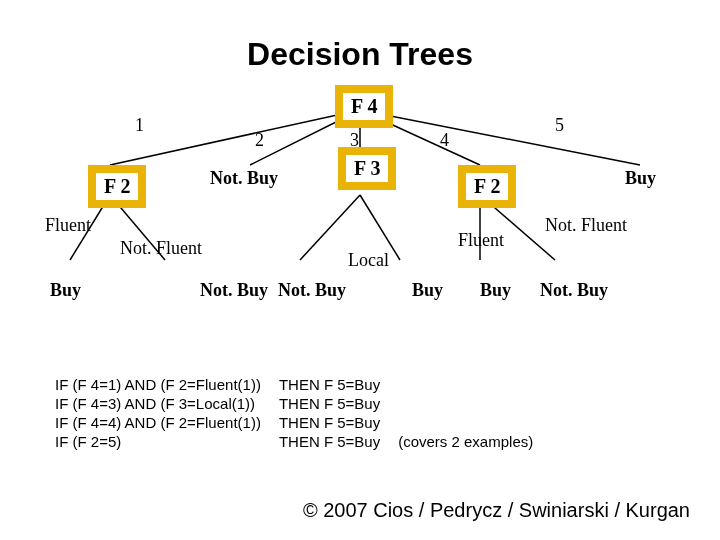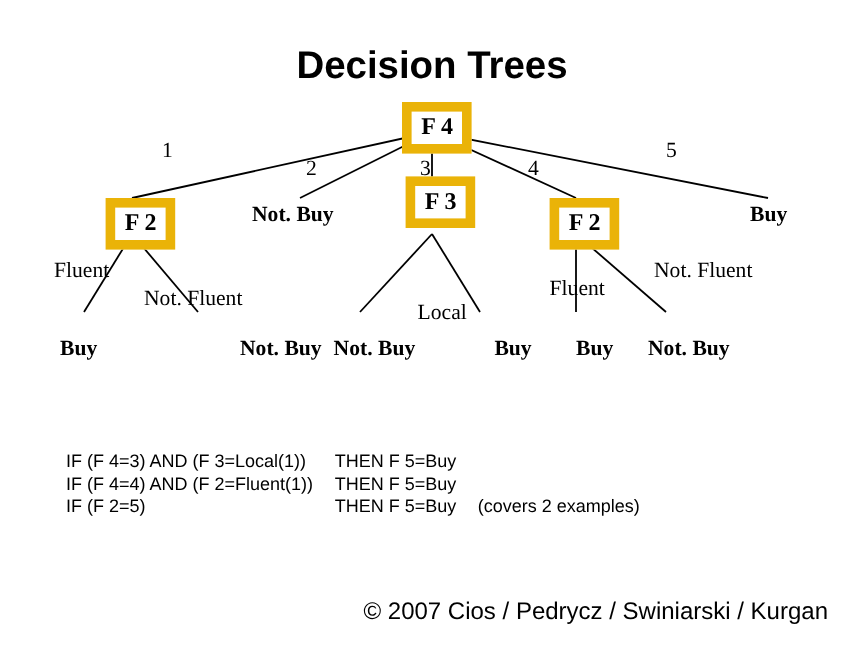--- a/index.html
+++ b/index.html
@@ -61,20 +61,25 @@
 
   <div class="label" style="left:458px; top:150px;">Fluent</div>
   <div class="label" style="left:545px; top:135px;">Not. Fluent</div>
   <div class="label" style="left:480px; top:200px; font-weight:bold;">Buy</div>
   <div class="label" style="left:540px; top:200px; font-weight:bold;">Not. Buy</div>
 </div>
 
 <div class="rules">
   <div class="rules-table">
     <div class="rules-row">
+      <div class="rules-cell">IF (F 4=1) AND (F 2=Fluent(1))</div>
+      <div class="rules-cell">THEN F 5=Buy</div>
+      <div class="rules-cell"></div>
+    </div>
+    <div class="rules-row">
       <div class="rules-cell">IF (F 4=3) AND (F 3=Local(1))</div>
       <div class="rules-cell">THEN F 5=Buy</div>
       <div class="rules-cell"></div>
     </div>
     <div class="rules-row">
       <div class="rules-cell">IF (F 4=4) AND (F 2=Fluent(1))</div>
       <div class="rules-cell">THEN F 5=Buy</div>
       <div class="rules-cell"></div>
     </div>
     <div class="rules-row">

